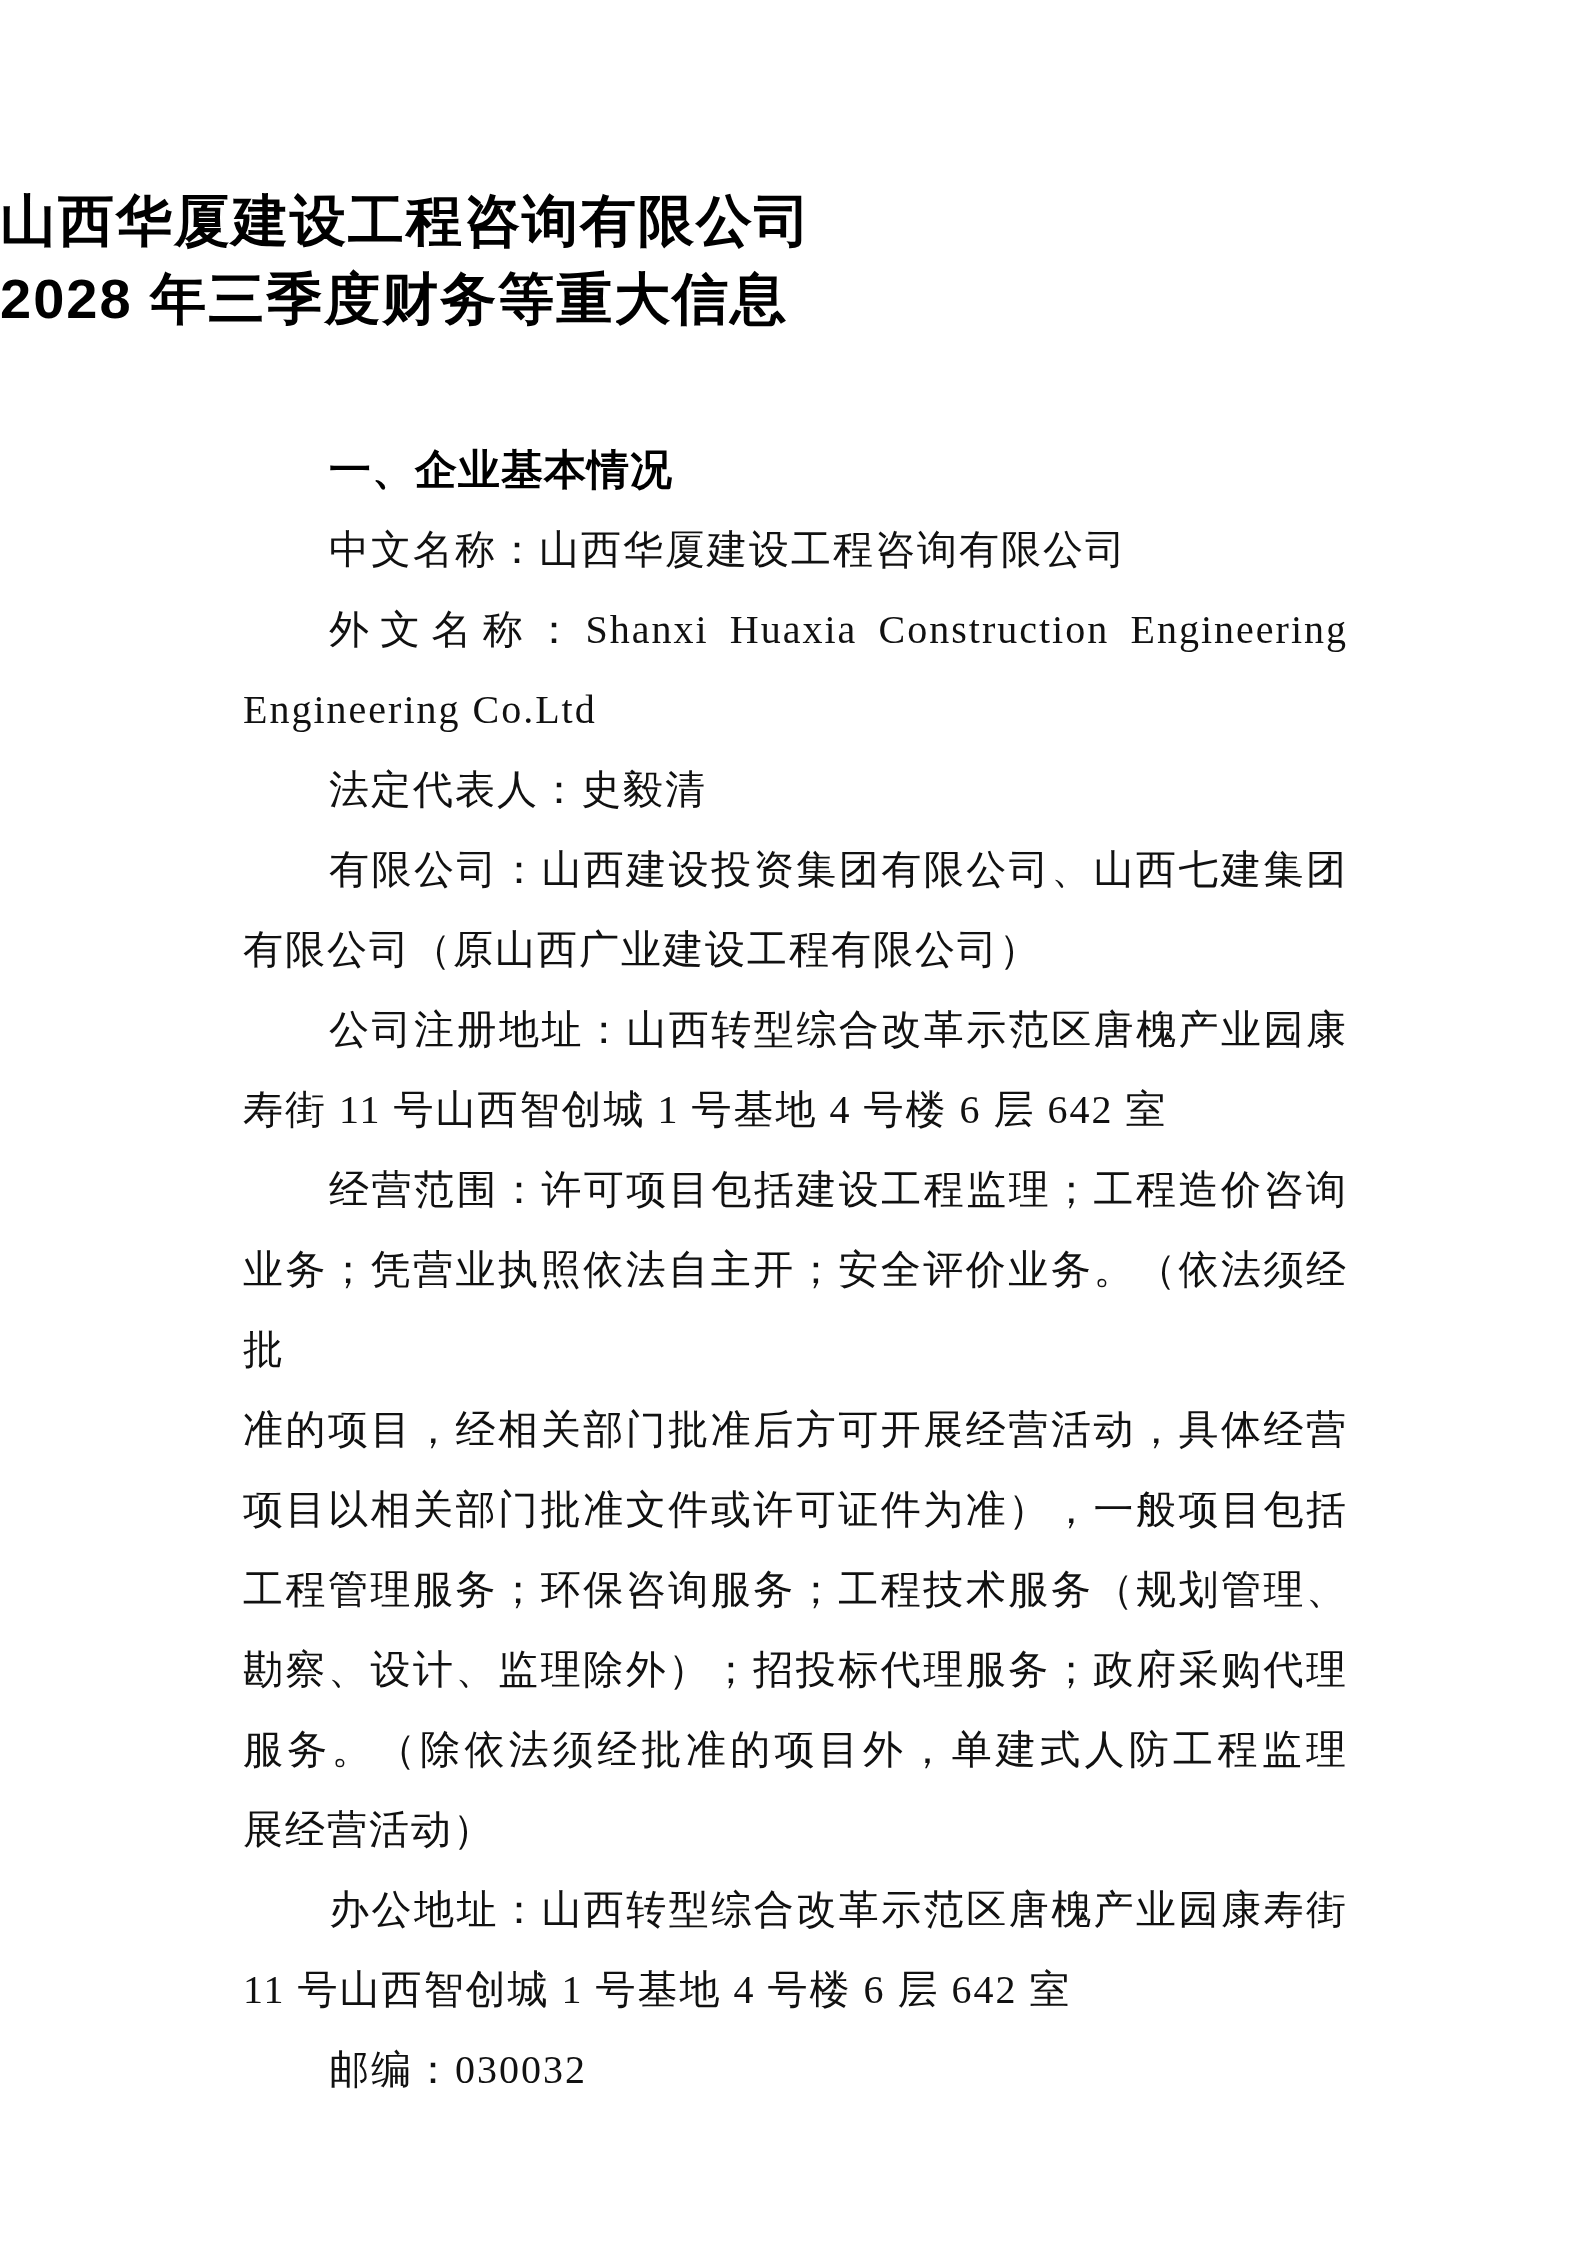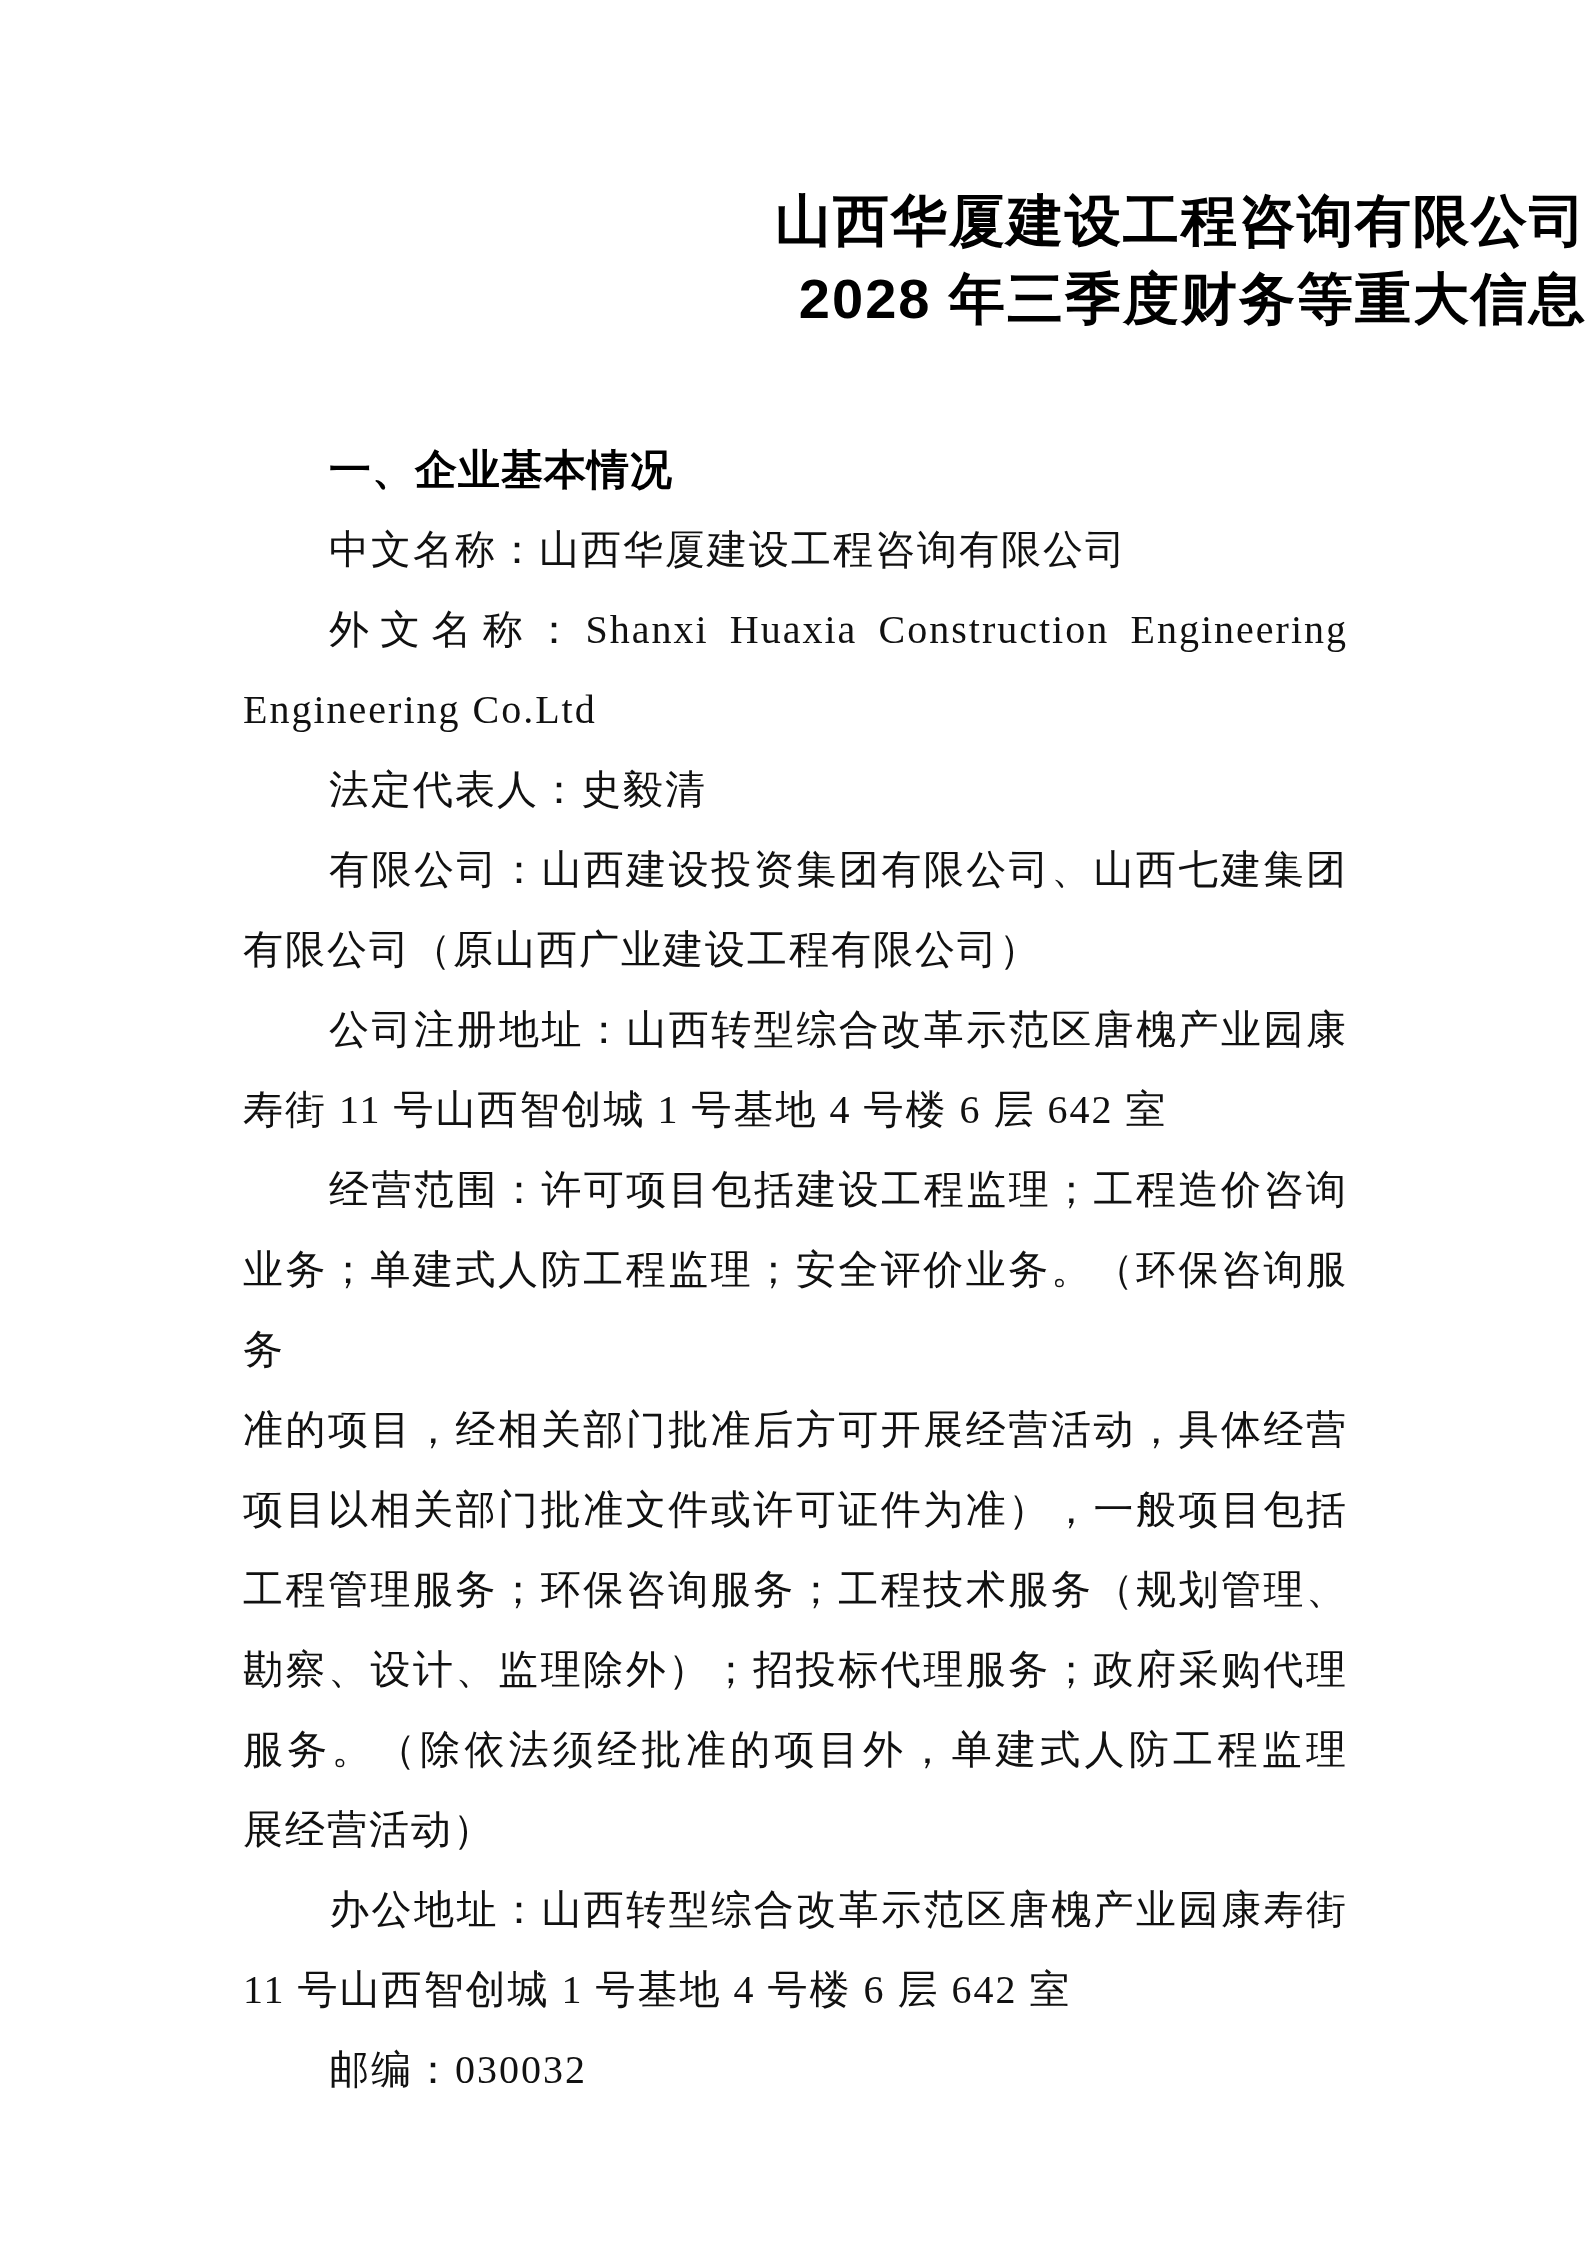--- a/index.html
+++ b/index.html
@@ -11,21 +11,21 @@
   }
   .page{
     position:relative;
     width:1587px;height:2245px;
     background:#ffffff;
     overflow:hidden;
   }
   .title-block{
     position:absolute;
     top:182px;left:0;width:1587px;
-    text-align:right;
+    text-align:left;
     font-family:"Liberation Sans",sans-serif;
     font-weight:bold;
     font-size:56px;
     line-height:78px;
     letter-spacing:2px;
     color:#000000;
   }
   .content{
     position:absolute;
     top:430px;left:243px;width:1105px;
@@ -67,21 +67,21 @@
 
     <div class="line in">中文名称：山西华厦建设工程咨询有限公司</div>
     <div class="line in st">外文名称：Shanxi Huaxia Construction Engineering</div>
     <div class="line">Engineering Co.Ltd</div>
     <div class="line in">法定代表人：史毅清</div>
     <div class="line in st">有限公司：山西建设投资集团有限公司、山西七建集团</div>
     <div class="line">有限公司（原山西广业建设工程有限公司）</div>
     <div class="line in st">公司注册地址：山西转型综合改革示范区唐槐产业园康</div>
     <div class="line">寿街 11 号山西智创城 1 号基地 4 号楼 6 层 642 室</div>
     <div class="line in st">经营范围：许可项目包括建设工程监理；工程造价咨询</div>
-    <div class="line st">业务；单建式人防工程监理；安全评价业务。（环保咨询服务</div>
+    <div class="line st">业务；凭营业执照依法自主开；安全评价业务。（依法须经批</div>
     <div class="line st">准的项目，经相关部门批准后方可开展经营活动，具体经营</div>
     <div class="line st">项目以相关部门批准文件或许可证件为准），一般项目包括</div>
     <div class="line st">工程管理服务；环保咨询服务；工程技术服务（规划管理、</div>
     <div class="line st">勘察、设计、监理除外）；招投标代理服务；政府采购代理</div>
     <div class="line st">服务。（除依法须经批准的项目外，单建式人防工程监理</div>
     <div class="line">展经营活动）</div>
     <div class="line in st">办公地址：山西转型综合改革示范区唐槐产业园康寿街</div>
     <div class="line">11 号山西智创城 1 号基地 4 号楼 6 层 642 室</div>
     <div class="line in">邮编：030032</div>
   </div>

